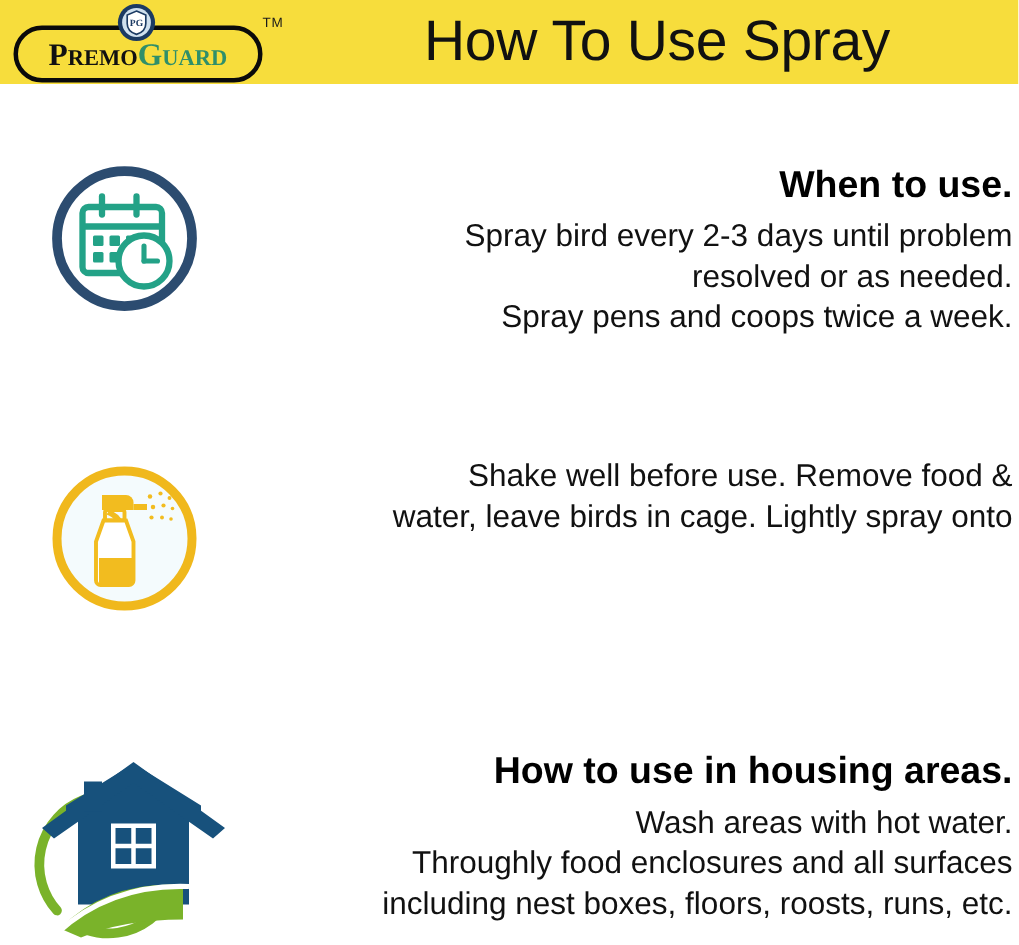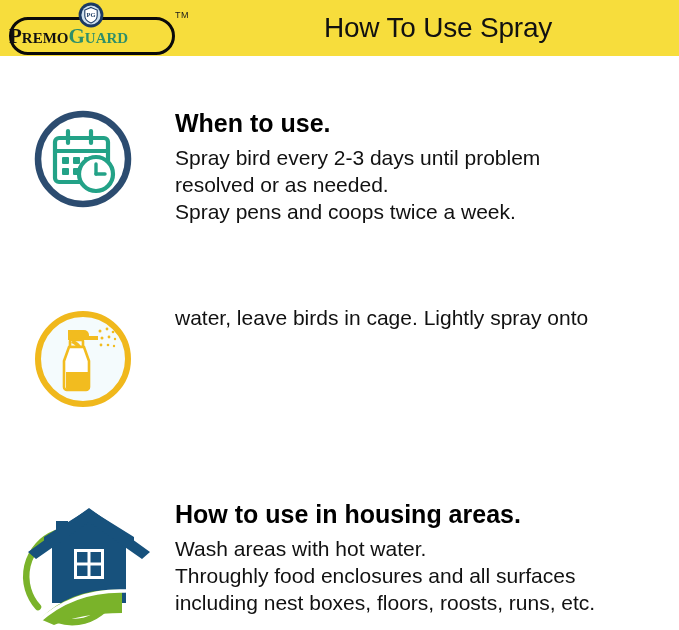--- a/index.html
+++ b/index.html
@@ -27,21 +27,21 @@
     background: #f7dd3c;
   }
   .header-title {
     position: absolute;
     left: 208px;
     top: 2px;
     width: 460px;
     height: 52px;
     line-height: 52px;
     text-align: center;
-    font-size: 28px;
+    font-size: 38px;
     font-weight: 400;
     letter-spacing: -0.2px;
     color: #111111;
     white-space: nowrap;
   }
 
   
   .logo-wrap {
     position: absolute;
     left: 6px;
@@ -60,21 +60,21 @@
     background: #f7dd3c;
     box-sizing: border-box;
   }
   .logo-text {
     position: absolute;
     left: 3px;
     top: 15px;
     width: 166px;
     height: 38px;
     line-height: 38px;
-    text-align: left;
+    text-align: center;
     font-family: "Liberation Serif", serif;
     font-size: 21px;
     font-weight: 700;
     white-space: nowrap;
     letter-spacing: 0px;
   }
   .logo-text .w1 { color: #111111; font-variant: small-caps; }
   .logo-text .w2 { color: #2f8f6a; font-variant: small-caps; }
   .logo-badge {
     position: absolute;
@@ -104,20 +104,21 @@
     left: 24px;
     top: 0;
     width: 120px;
     height: 120px;
   }
   .sec-body {
     position: absolute;
     left: 175px;
     top: 0;
     width: 500px;
+    text-align: right;
   }
   .sec-heading {
     font-size: 25px;
     font-weight: 700;
     line-height: 30px;
     margin: 0 0 6px 0;
     white-space: nowrap;
     color: #000000;
   }
   .sec-lines {
@@ -210,20 +211,21 @@
         <circle cx="85" cy="37" r="1.4"></circle>
         <circle cx="91" cy="39" r="1.2"></circle>
         <circle cx="77" cy="45" r="1.4"></circle>
         <circle cx="84" cy="45" r="1.3"></circle>
         <circle cx="90" cy="46" r="1.2"></circle>
       </g>
     </svg>
   </div>
   <div class="sec-body">
     <div class="sec-lines">
+      <div>Shake well before use. Remove food &amp;</div>
       <div>water, leave birds in cage. Lightly spray onto</div>
     </div>
   </div>
 </div>
 
 <div class="section" id="section-3">
   <div class="sec-icon">
     <svg width="150" height="135" viewBox="0 0 150 135">
       <path d="M24 112 A46 46 0 1 1 44 125" fill="none" stroke="#7ab32a" stroke-width="6.5" stroke-linecap="round"></path>
       <path d="M30 42 L75 14 L120 42 L120 48 L112 48 L112 108 L38 108 L38 48 L30 48 Z" fill="#17517c"></path>

